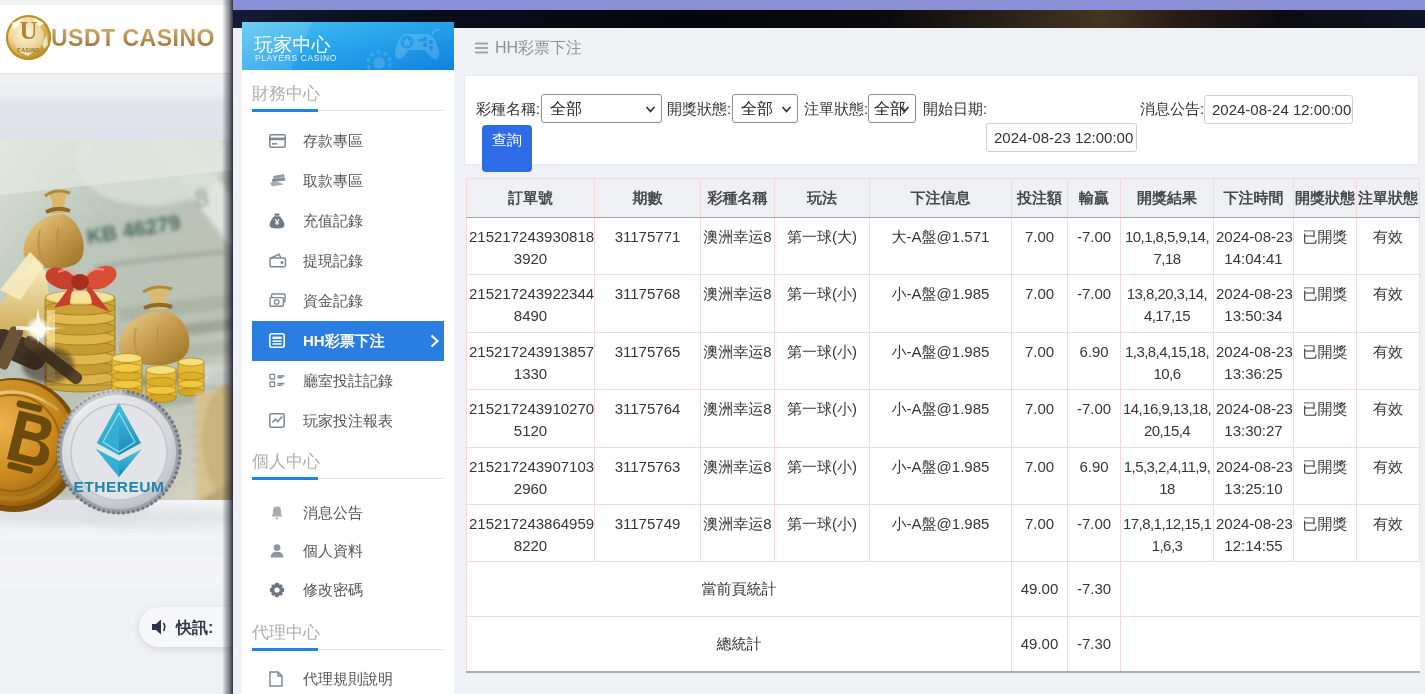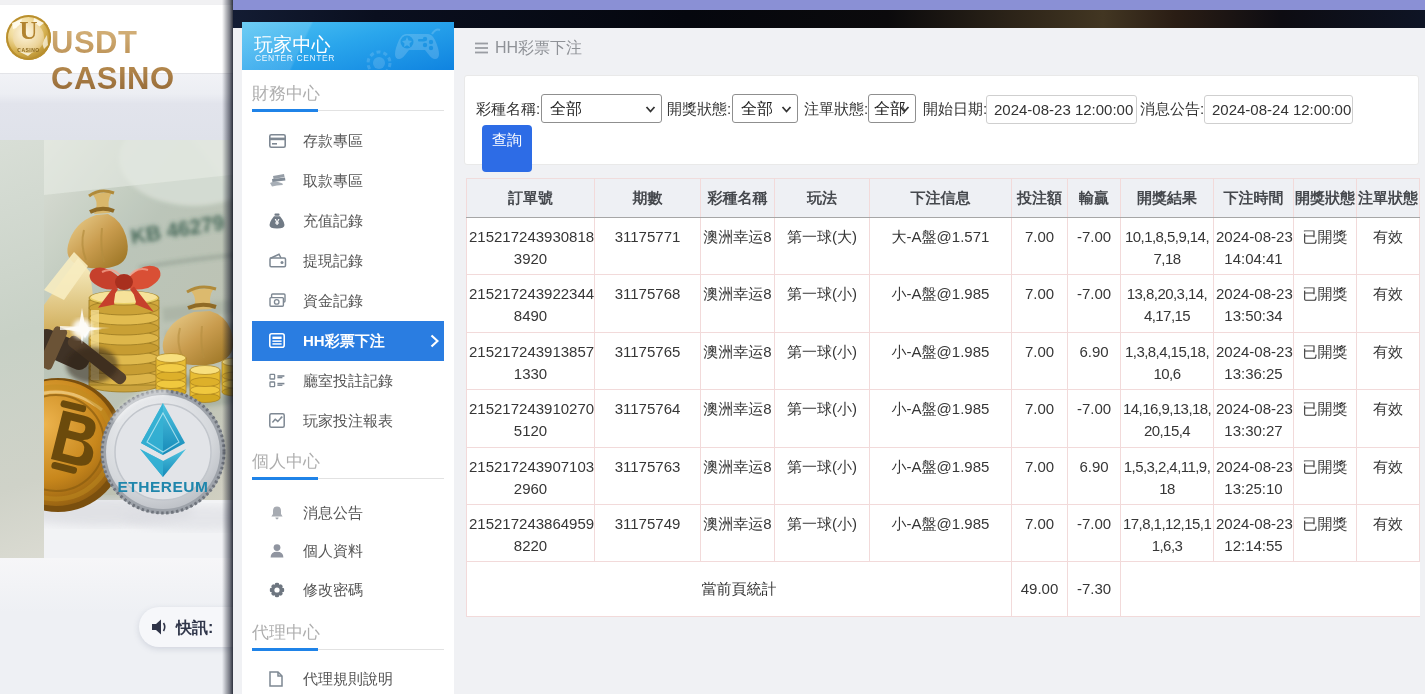--- a/index.html
+++ b/index.html
@@ -5,29 +5,29 @@
 *{margin:0;padding:0;box-sizing:border-box;}
 html,body{width:1425px;height:694px;overflow:hidden;}
 body{font-family:"Liberation Sans",sans-serif;position:relative;background:#eef0f3;}
 .abs{position:absolute;}
 
 
 #leftpage{left:0;top:0;width:233px;height:694px;background:#eef0f4;overflow:hidden;}
 #topstrip{left:0;top:0;width:233px;height:5px;background:#f1f1f3;}
 #logoband{left:0;top:5px;width:233px;height:68px;background:#ffffff;box-shadow:0 1px 2px rgba(0,0,0,.08);}
 #navzone{left:0;top:73px;width:233px;height:67px;background:linear-gradient(180deg,#f1f2f6 0%,#eceef3 30%,#e2e4ec 45%,#dfe2ea 100%);border-top:1px solid #e3e4e8;}
-#photo{left:0;top:140px;width:233px;height:418px;background:linear-gradient(160deg,#d8ded6 0%,#c8d1c6 40%,#cfd2c8 70%,#e4e2da 100%);overflow:hidden;padding-left:44px;}
+#photo{left:0;top:140px;width:233px;height:418px;background:linear-gradient(160deg,#d8ded6 0%,#c8d1c6 40%,#cfd2c8 70%,#e4e2da 100%);overflow:hidden;}
 #belowphoto{left:0;top:558px;width:233px;height:136px;background:linear-gradient(180deg,#f6f6f8 0%,#eef0f4 40%,#eef0f4 100%);}
 
 
 #coin{left:6px;top:15px;width:45px;height:45px;border-radius:50%;background:radial-gradient(circle at 35% 30%,#fdf6d8 0%,#f0da9a 30%,#d4af4e 55%,#a97f22 85%,#8a6518 100%);box-shadow:inset 0 0 0 2px #b98f2e;}
 #coin .inner{position:absolute;left:7px;top:7px;width:31px;height:31px;border-radius:50%;background:radial-gradient(circle at 40% 35%,#fff8e2,#ecd49a 60%,#cda648 100%);}
 #coin .u{position:absolute;left:0;top:2px;width:45px;text-align:center;font-size:25px;font-weight:bold;color:#b28430;font-family:"Liberation Serif",serif;}
 #coin .cas{position:absolute;left:0;top:32px;width:45px;text-align:center;font-size:5px;font-weight:bold;color:#8d6a1f;letter-spacing:.5px;}
-#logotext{left:51px;top:25px;font-size:31px;font-weight:bold;letter-spacing:0.5px;background:linear-gradient(180deg,#d7b57e 0%,#b68a4e 55%,#8f6433 100%);-webkit-background-clip:text;background-clip:text;color:transparent;}
+#logotext{left:51px;top:25px;font-size:23px;font-weight:bold;letter-spacing:0.5px;background:linear-gradient(180deg,#d7b57e 0%,#b68a4e 55%,#8f6433 100%);-webkit-background-clip:text;background-clip:text;color:transparent;}
 
 
 #pill{left:139px;top:607px;width:95px;height:40px;background:#f6f7fa;border-radius:20px 0 0 20px;box-shadow:0 2px 6px rgba(80,90,120,.18);}
 #pill .txt{position:absolute;left:37px;top:11px;font-size:16px;font-weight:bold;color:#30364a;}
 
 
 #shadowedge{left:222px;top:0;width:11px;height:694px;background:linear-gradient(90deg,rgba(20,24,40,0) 0%,rgba(18,22,38,.55) 70%,rgba(10,14,28,.85) 100%);}
 #purplebar{left:233px;top:0;width:1192px;height:10px;background:#8a90d5;}
 #darkstrip{left:233px;top:10px;width:1192px;height:18px;background:linear-gradient(90deg,#131c33 0%,#0a0f1f 12%,#05070e 38%,#0b0a0c 55%,#2e2519 66%,#423622 73%,#2a1d14 79%,#0d0c12 88%,#0e1425 100%);}
 #modalbody{left:233px;top:28px;width:1192px;height:666px;background:#f0f1f4;}
@@ -317,21 +317,21 @@
         <circle cx="33" cy="19" r="2.2" fill="#1a8fd8"></circle>
         <circle cx="39" cy="22" r="2.2" fill="#1a8fd8"></circle>
         <rect x="26" y="13" width="7" height="2.4" rx="1" fill="#1a8fd8"></rect>
         <path d="M40 8 Q44 2 48 4" stroke="#fff" stroke-width="2" fill="none"></path>
       </svg>
     <svg style="position:absolute;right:62px;top:28px;opacity:.14" width="26" height="26" viewBox="0 0 26 26">
         <circle cx="13" cy="13" r="11" fill="none" stroke="#fff" stroke-width="3" stroke-dasharray="4 3"></circle>
         <circle cx="13" cy="13" r="6" fill="#fff"></circle>
       </svg>
     <div class="t1">玩家中心</div>
-    <div class="t2">CENTER CENTER</div>
+    <div class="t2">PLAYERS CASINO</div>
   </div>
 
   <div class="sec" style="top:60px;">財務中心<div class="ln" style="top:28px;"></div><div class="lnb" style="top:27px;"></div></div>
 
   <div class="mi" style="top:99px;">
       <svg width="17" height="16" viewBox="0 0 17 16">
         <rect x="0.8" y="1.8" width="15.4" height="12.4" rx="1.5" fill="none" stroke="#7e8893" stroke-width="1.6"></rect>
         <rect x="0.8" y="4.6" width="15.4" height="2.6" fill="#7e8893"></rect>
         <rect x="3" y="10" width="5" height="1.6" fill="#7e8893"></rect>
       </svg>
@@ -457,21 +457,21 @@
       </svg></div>
   <div class="flabel" style="left:202px;">開獎狀態:</div>
   <div class="fsel" style="left:267px;width:66px;">全部<svg width="11" height="11" viewBox="0 0 11 11">
         <path d="M1.5 3 L5.5 7.5 L9.5 3" stroke="#333" stroke-width="1.8" fill="none"></path>
       </svg></div>
   <div class="flabel" style="left:339px;">注單狀態:</div>
   <div class="fsel" style="left:403px;width:48px;padding-left:5px;">全部<svg width="11" height="11" viewBox="0 0 11 11">
         <path d="M1.5 3 L5.5 7.5 L9.5 3" stroke="#333" stroke-width="1.8" fill="none"></path>
       </svg></div>
   <div class="flabel" style="left:458px;">開始日期:</div>
-  <div class="finp" style="left:521px;width:151px;">2024-08-23 12:00:00</div>
+  <div class="finp" style="left:521px;width:151px;margin-top:28px;">2024-08-23 12:00:00</div>
   <div class="flabel" style="left:675px;">消息公告:</div>
   <div class="finp" style="left:739px;width:149px;">2024-08-24 12:00:00</div>
   <div id="qbtn">查詢</div>
 </div>
 
 <table id="btable">
 <colgroup>
       <col style="width:128px">
       <col style="width:106px">
       <col style="width:74px">
@@ -575,14 +575,20 @@
         <td>2024-08-23<br>12:14:55</td>
         <td>已開獎</td>
         <td>有效</td>
       </tr>
 <tr class="sum">
         <td colspan="5">當前頁統計</td>
         <td>49.00</td>
         <td>-7.30</td>
         <td colspan="4" class="nob"></td>
       </tr>
+<tr class="sum last">
+        <td colspan="5">總統計</td>
+        <td>49.00</td>
+        <td>-7.30</td>
+        <td colspan="4" class="nob"></td>
+      </tr>
 </tbody>
   </table>
 
 </body></html>

